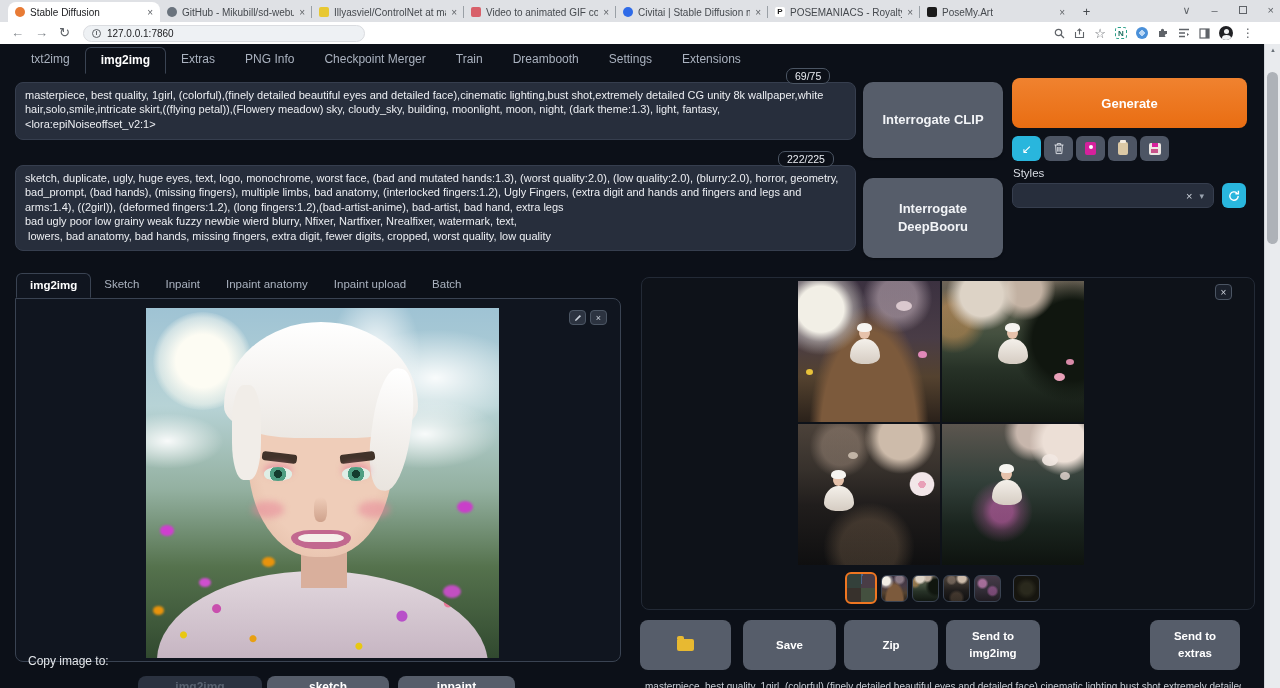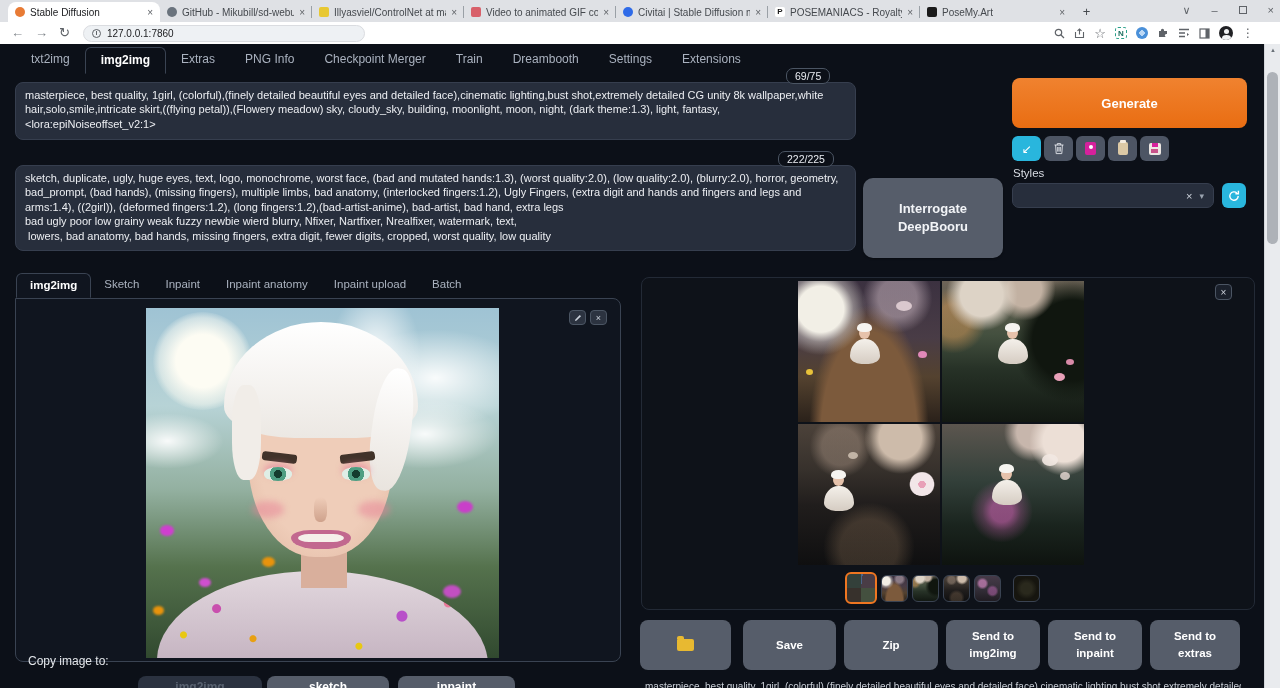--- a/index.html
+++ b/index.html
@@ -339,20 +339,21 @@
     </div>
 
     <textarea id="prompt" class="ta" spellcheck="false" style="">masterpiece, best quality, 1girl, (colorful),(finely detailed beautiful eyes and detailed face),cinematic lighting,bust shot,extremely detailed CG unity 8k wallpaper,white hair,solo,smile,intricate skirt,((flying petal)),(Flowery meadow) sky, cloudy_sky, building, moonlight, moon, night, (dark theme:1.3), light, fantasy,
 &lt;lora:epiNoiseoffset_v2:1&gt;</textarea>
     <div id="counter1" class="counter">69/75</div>
     <textarea id="negprompt" class="ta" spellcheck="false" style="">sketch, duplicate, ugly, huge eyes, text, logo, monochrome, worst face, (bad and mutated hands:1.3), (worst quality:2.0), (low quality:2.0), (blurry:2.0), horror, geometry, bad_prompt, (bad hands), (missing fingers), multiple limbs, bad anatomy, (interlocked fingers:1.2), Ugly Fingers, (extra digit and hands and fingers and legs and arms:1.4), ((2girl)), (deformed fingers:1.2), (long fingers:1.2),(bad-artist-anime), bad-artist, bad hand, extra legs
 bad ugly poor low grainy weak fuzzy newbie wierd blurry, Nfixer, Nartfixer, Nrealfixer, watermark, text,
  lowers, bad anatomy, bad hands, missing fingers, extra digit, fewer digits, cropped, worst quality, low quality</textarea>
     <div id="counter2" class="counter">222/225</div>
 
+    <div id="iclip" class="big-gray">Interrogate CLIP</div>
     <div id="ideep" class="big-gray">Interrogate DeepBooru</div>
     <div id="generate">Generate</div>
 
     <div class="toolrow">
       <div class="tbtn blue">
         <span>↙</span>
       </div>
       <div class="tbtn">
         <svg width="12" height="13" viewBox="0 0 12 13">
             <path d="M1.5 3h9M4.3 3V1.6h3.4V3M2.6 3l.6 8.6h5.6l.6-8.6M4.7 5v4.6M6 5v4.6M7.3 5v4.6" stroke="#e4e7ec" stroke-width="0.9" fill="none"></path>
@@ -467,18 +468,17 @@
         <div class="thumb th-dark" style="margin-left:8px"></div>
       </div>
     </div>
 
     <div id="gb-folder" class="gbtn">
       <span class="folder-ico"></span>
     </div>
     <div id="gb-save" class="gbtn">Save</div>
     <div id="gb-zip" class="gbtn">Zip</div>
     <div id="gb-s1" class="gbtn">Send to img2img</div>
-    <div id="gb-s2" class="gbtn">Send to inpaint</div>
     <div id="gb-s3" class="gbtn">Send to extras</div>
 
     <div class="infotext">masterpiece, best quality, 1girl, (colorful),(finely detailed beautiful eyes and detailed face),cinematic lighting,bust shot,extremely detailed CG</div>
   </div>
 </div>
 
 </body></html>

